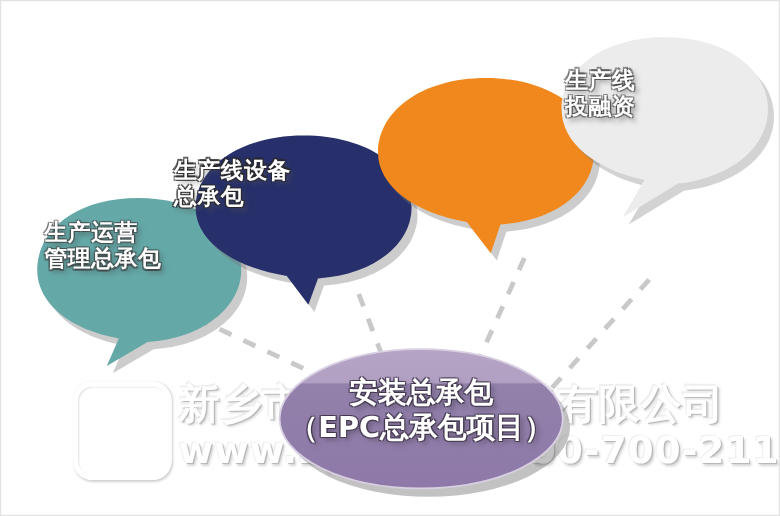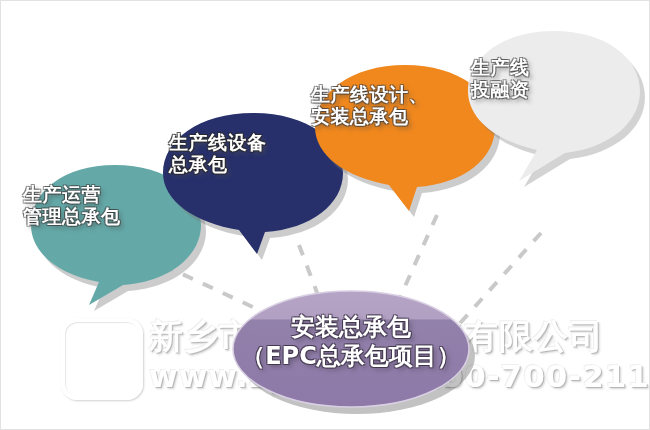--- a/index.html
+++ b/index.html
@@ -74,22 +74,22 @@
   .btext.dark{
     color:#ffffff;
     text-shadow:
       -1px -1px 0 rgba(40,40,40,.75),
        1px 1px 0 rgba(40,40,40,.75),
       -1px  1px 0 rgba(40,40,40,.75),
        1px -1px 0 rgba(40,40,40,.75),
        3px 3px 4px rgba(80,80,80,.55);
   }
 
-  #b1-text{left:22px;top:182px;width:160px;font-size:19px;}
-  #b2-text{left:168px;top:130px;width:172px;font-size:19px;}
+  #b1-text{left:36px;top:182px;width:160px;font-size:19px;}
+  #b2-text{left:144px;top:130px;width:172px;font-size:19px;}
   #b3-text{left:310px;top:82px;width:176px;font-size:19px;}
   #b4-text{left:470px;top:55px;width:132px;font-size:19px;}
 
   
   #center{position:absolute;left:228px;top:285px;z-index:6;}
   #center svg{display:block;overflow:visible;}
   #center-text{
     position:absolute;left:228px;top:312px;width:244px;
     z-index:7;text-align:center;
     font-size:24px;font-weight:700;line-height:1.22;
@@ -150,22 +150,20 @@
 总承包</div>
 
   <div class="bubble" style="left:304px;top:60px;">
     <svg width="200" height="156" viewBox="0 0 200 156">
       <g>
         <path d="M100 4 C154 4 190 32 190 66 C190 98 158 123 112 126 L104 150 L84 124 C40 116 10 94 10 66 C10 32 46 4 100 4 Z" fill="rgba(120,120,120,.38)" transform="translate(5,6)"></path>
         <path d="M100 4 C154 4 190 32 190 66 C190 98 158 123 112 126 L104 150 L84 124 C40 116 10 94 10 66 C10 32 46 4 100 4 Z" fill="#f0881e"></path>
       </g>
     </svg>
   </div>
-  <div class="btext light" id="b3-text">生产线设计、
-安装总承包</div>
 
   <div class="bubble" style="left:456px;top:26px;">
     <svg width="192" height="160" viewBox="0 0 192 160">
       <g>
         <path d="M97 4 C149 4 183 31 183 64 C183 96 152 121 108 126 L62 154 L80 123 C39 114 11 92 11 64 C11 31 45 4 97 4 Z" fill="rgba(130,130,130,.35)" transform="translate(5,6)"></path>
         <path d="M97 4 C149 4 183 31 183 64 C183 96 152 121 108 126 L62 154 L80 123 C39 114 11 92 11 64 C11 31 45 4 97 4 Z" fill="#ececec"></path>
       </g>
     </svg>
   </div>
   <div class="btext light" id="b4-text">生产线

